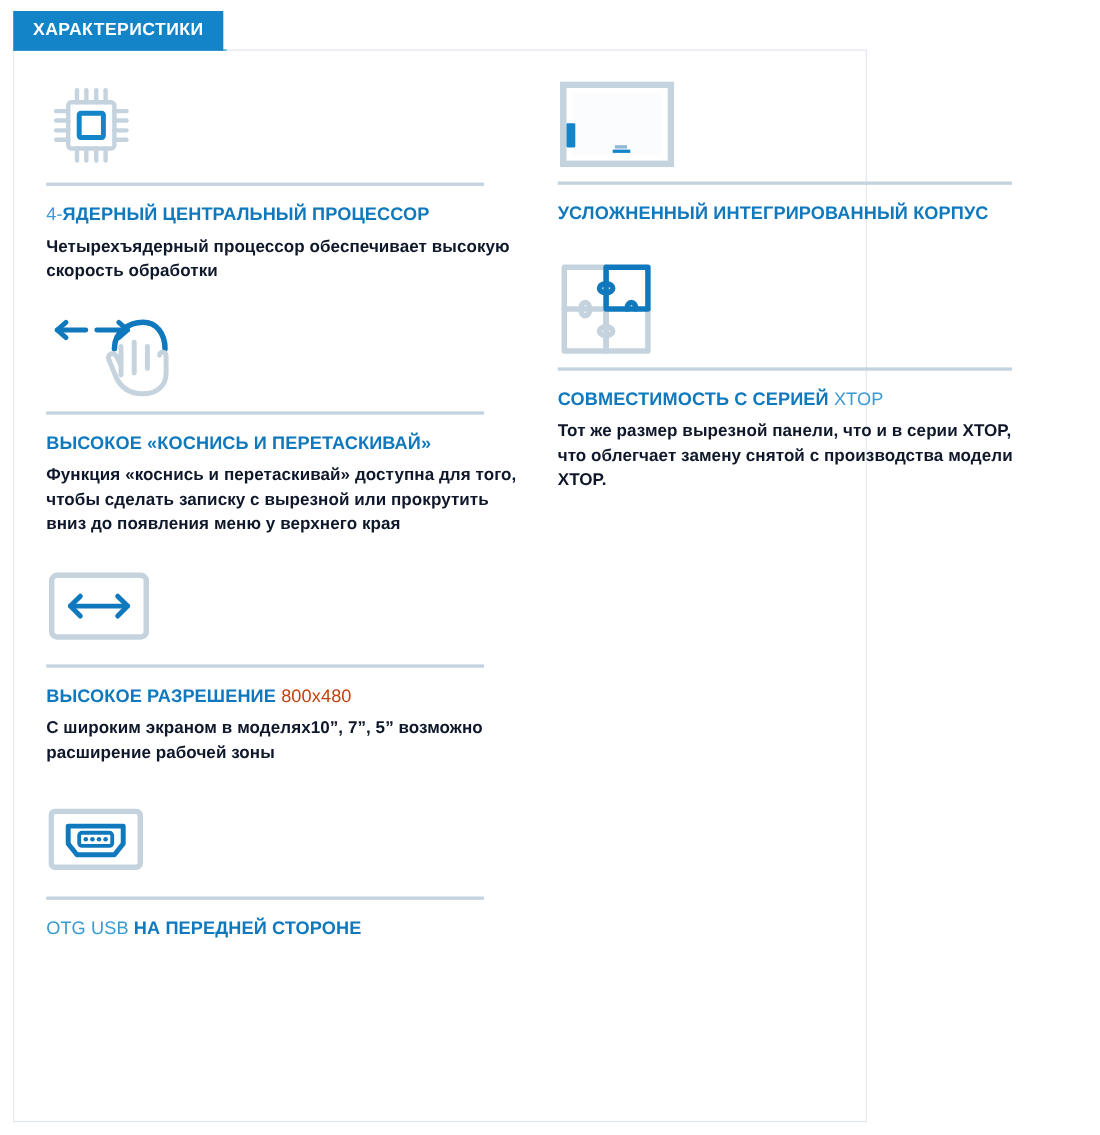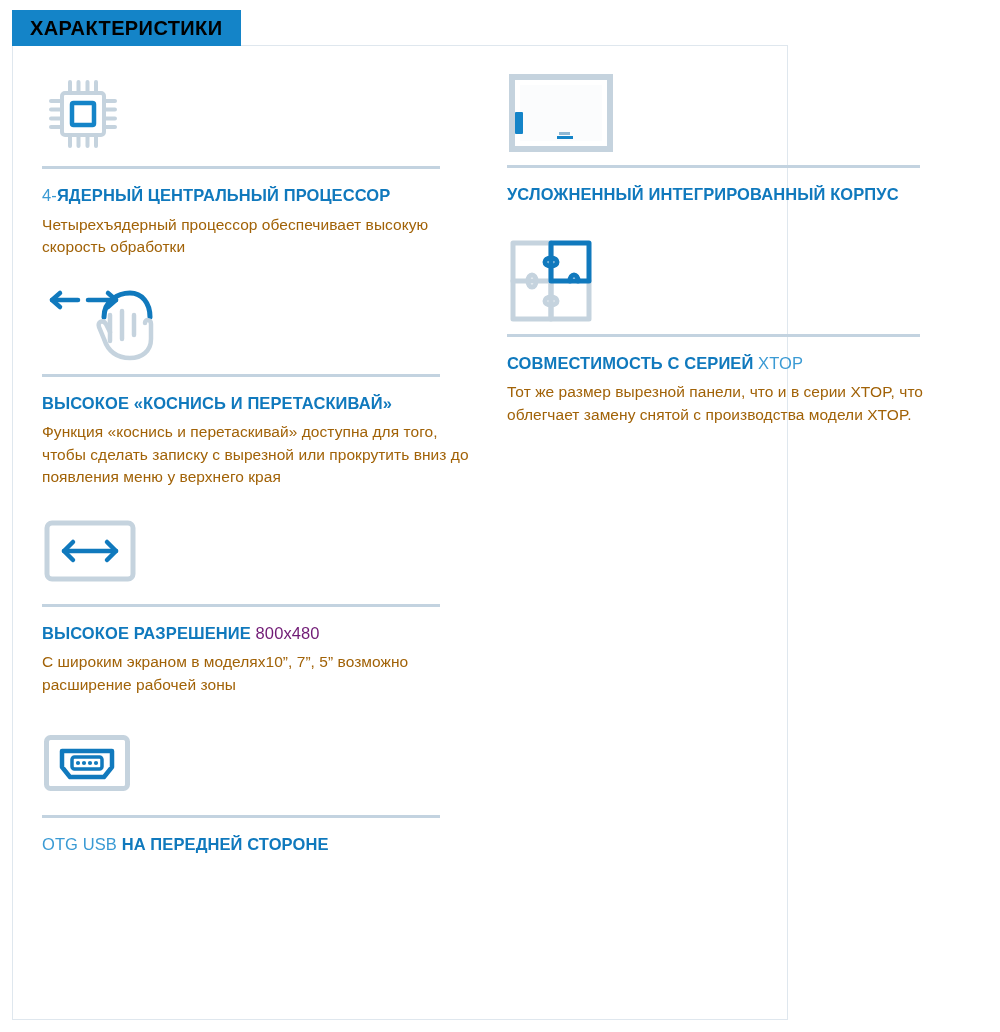--- a/index.html
+++ b/index.html
@@ -22,22 +22,22 @@
     position: absolute;
     left: 12px;
     top: 10px;
     height: 36px;
     display: flex;
     align-items: stretch;
     z-index: 5;
   }
   .tab {
     background: #1484c8;
-    color: #000000;
-    font-size: 20px;
+    color: #ffffff;
+    font-size: 16px;
     font-weight: bold;
     letter-spacing: 0.4px;
     padding: 0 18px 0 18px;
     display: flex;
     align-items: center;
     line-height: 1;
   }
 
   
   .frame {
@@ -92,27 +92,28 @@
     font-weight: bold;
     letter-spacing: 0.1px;
     margin-bottom: 8px;
   }
   h3.feat-title .light {
     font-weight: normal;
     color: #3a9ad4;
   }
   h3.feat-title .lightdk {
     font-weight: normal;
-    color: #701a75;
+    color: #c2410c;
   }
   p.feat-desc {
     font-size: 15.5px;
     line-height: 1.45;
-    color: #a16207;
+    color: #0f172a;
     letter-spacing: 0.05px;
+    font-weight: bold;
   }
 
   svg { display: block; }
 </style>
 </head>
 <body>
 
 <div class="page">
 
   <div class="tab-bar">

